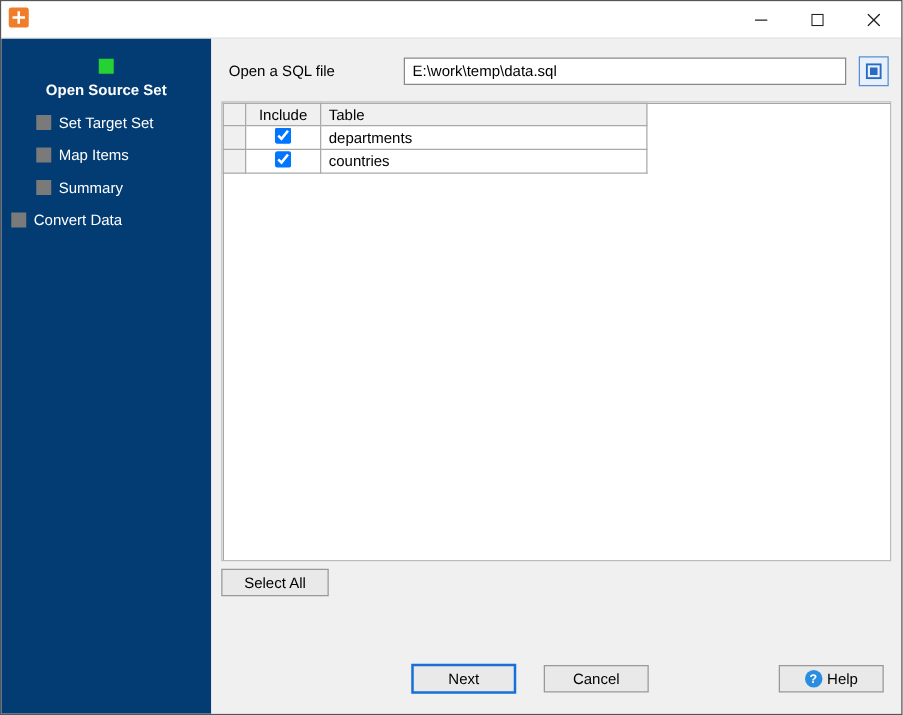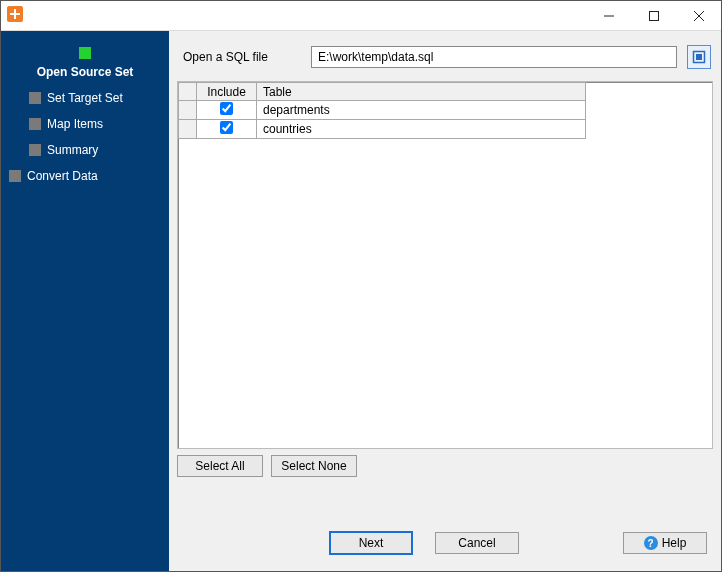--- a/index.html
+++ b/index.html
@@ -82,57 +82,58 @@
   }
   .file-label { width: 118px; }
   .file-input {
     flex: 1;
     border: 1px solid #888;
     background: #fff;
     height: 22px;
     padding: 2px 6px;
     font-family: inherit;
     font-size: 12px;
+    margin-left: 12px;
   }
   .browse-btn {
     width: 24px; height: 24px;
     border: 1px solid #5a8ed0;
     background: #e8f0fb;
     display: flex; align-items: center; justify-content: center;
   }
   .table-wrap {
     flex: 1;
     border: 1px solid #bbb;
     background: #fff;
     box-shadow: inset 1px 1px 0 #888, inset -1px -1px 0 #fff;
     overflow: auto;
     margin: 0 2px;
   }
   table.data {
     border-collapse: collapse;
-    width: 408px;
+    width: 340px;
   }
   table.data th, table.data td {
     border: 1px solid #a9a9a9;
     padding: 1px 6px;
     text-align: left;
     height: 18px;
     background: #fff;
   }
   table.data th {
     background: #f0f0f0;
     font-weight: normal;
   }
   table.data th.rowhead, table.data td.rowhead {
     width: 18px; background: #f0f0f0; padding:0;
   }
   table.data .include-col { width: 60px; text-align: center; }
   .sel-buttons {
     display: flex;
-    gap: 8px;
+    gap: 24px;
     padding: 6px 2px;
   }
   .btn {
     border: 1px solid #999;
     background: #e9e9e9;
     padding: 3px 0;
     width: 86px;
     text-align: center;
     cursor: pointer;
     font-family: inherit;
@@ -247,21 +248,20 @@
               <td class="rowhead"></td>
               <td class="include-col"><input type="checkbox" checked="" style=""></td>
               <td>countries</td>
             </tr>
           </tbody>
       </table>
     </div>
 
     <div class="sel-buttons">
       <button class="btn">Select All</button>
-      <button class="btn">Select None</button>
     </div>
 
     <div class="footer">
       <div class="spacer"></div>
       <button class="btn wide btn-primary">Next</button>
       <button class="btn wide">Cancel</button>
       <div style="width:60px"></div>
       <button class="btn wide help-btn">
         <span class="help-icon">?</span>
         <span>Help</span>

